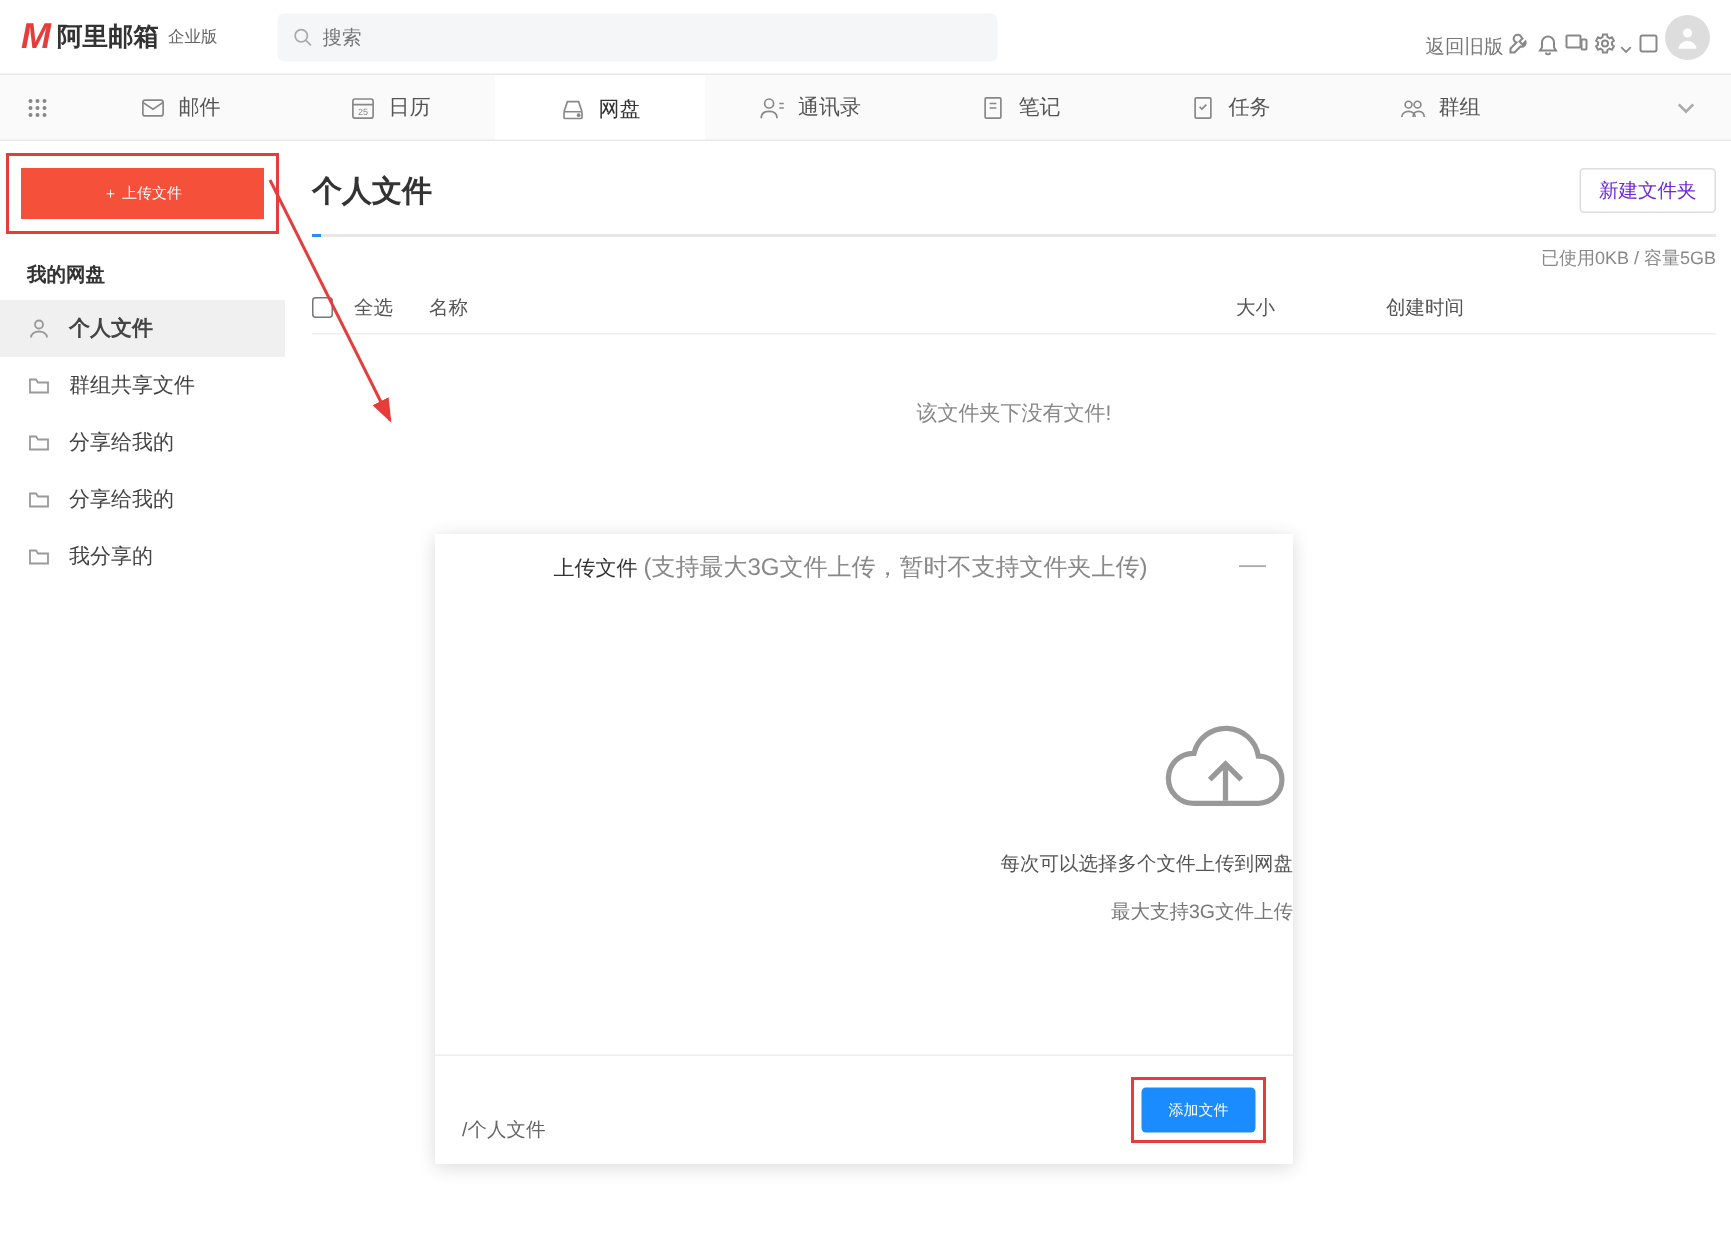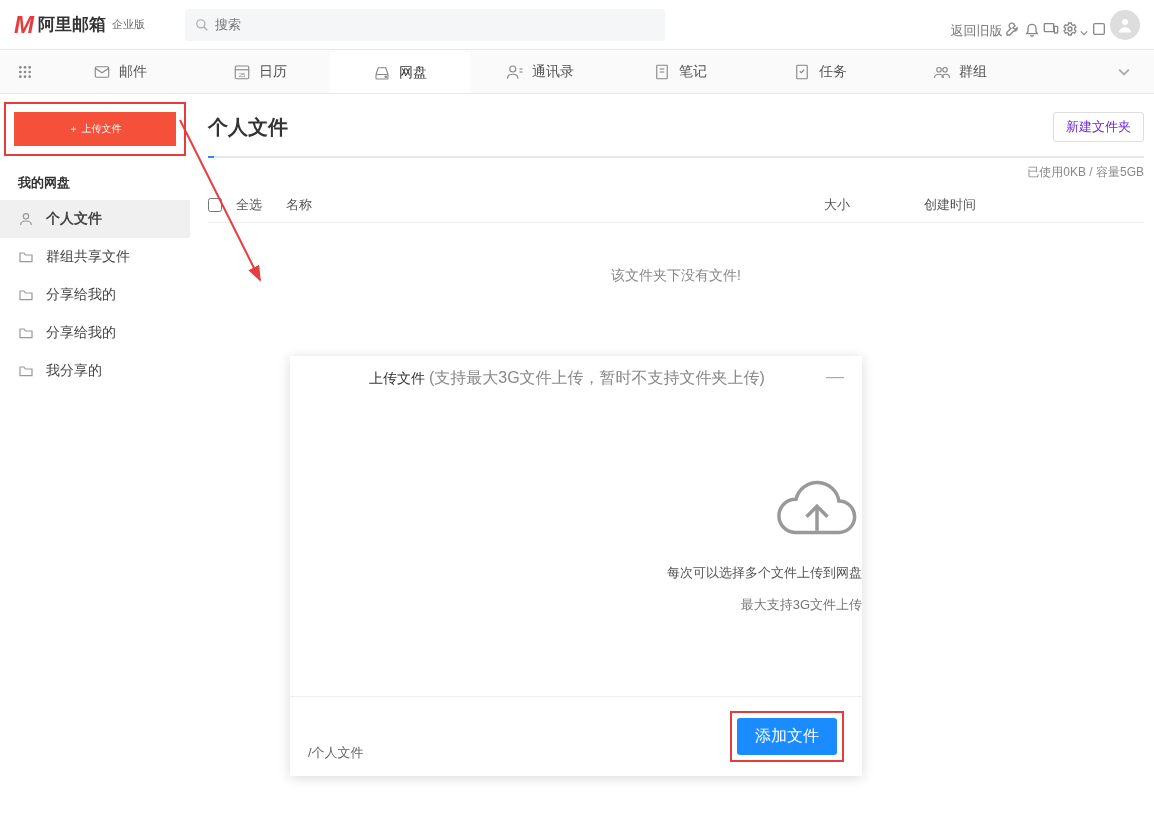--- a/index.html
+++ b/index.html
@@ -60,21 +60,21 @@
   .um-head { padding: 12px 18px 8px; display: flex; align-items: center; }
   .um-title { font-size: 14px; color: #333; text-align:center; flex:1; }
   .um-sub { font-size: 16px; color: #888; }
   .um-min { color: #aaa; cursor: pointer; font-size: 18px; line-height: 10px; padding-bottom:6px; }
   .um-body { flex: 1; display: flex; flex-direction: column; align-items: flex-end; justify-content: center; gap: 14px; color: #555; font-size: 13px; }
   .cloud-icon { color: #999; }
   .um-line2 { color: #777; }
   .um-foot { border-top: 1px solid #eee; padding: 14px 18px; display: flex; align-items: flex-end; }
   .um-path { font-size: 13px; color: #666; }
   .add-file-wrap { margin-left: auto; border: 2px solid #e63c3c; padding: 5px; }
-  .add-file-btn { background: #1a8cff; color: #fff; padding: 8px 18px; font-size: 16px; border-radius: 3px; cursor: pointer; border: none; }
+  .add-file-btn { background: #1a8cff; color: #fff; padding: 8px 18px; font-size: 10px; border-radius: 3px; cursor: pointer; border: none; }
 </style>
 </head>
 <body>
 
 <div class="topbar">
   <span class="logo-m">M</span>
   <span class="logo-txt">阿里邮箱</span>
   <span class="logo-sub">企业版</span>
   <div class="searchbar">
     <svg width="14" height="14" viewBox="0 0 24 24" fill="none" stroke="currentColor" stroke-width="2">

